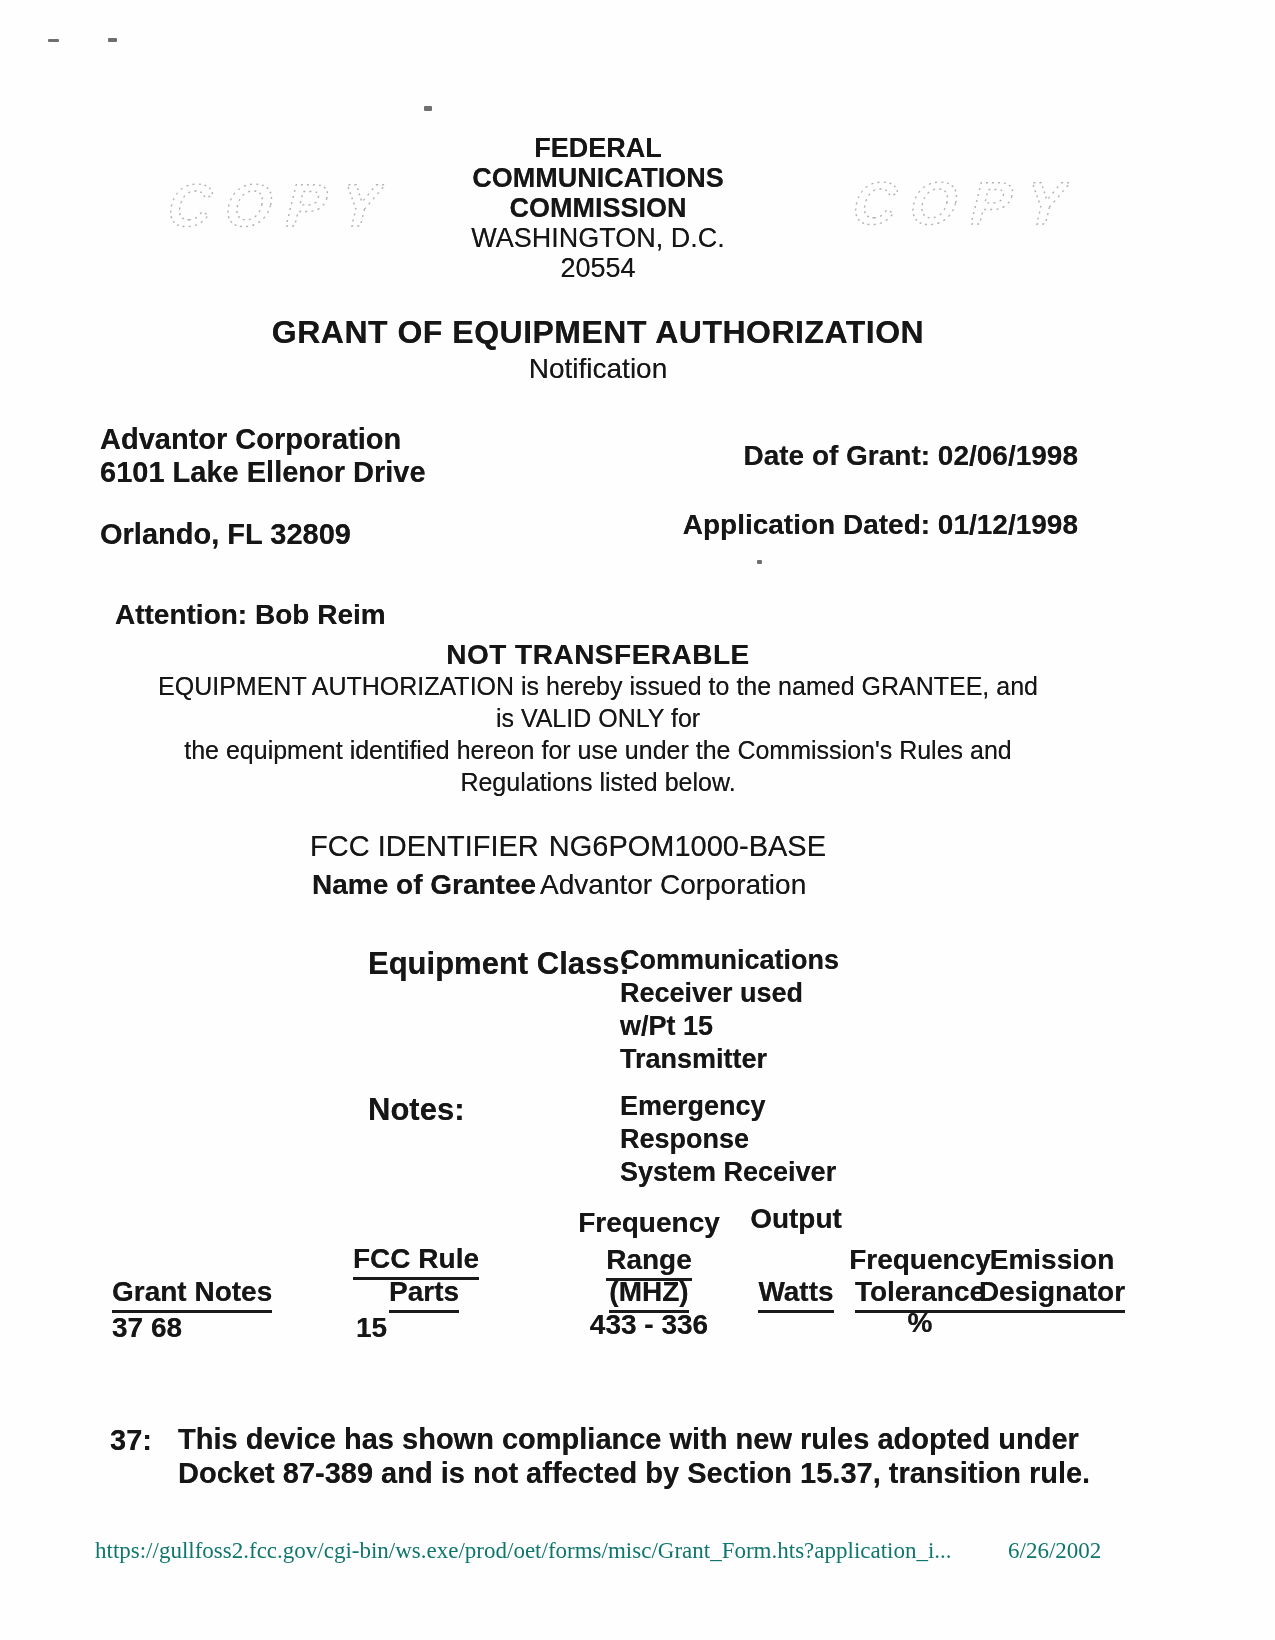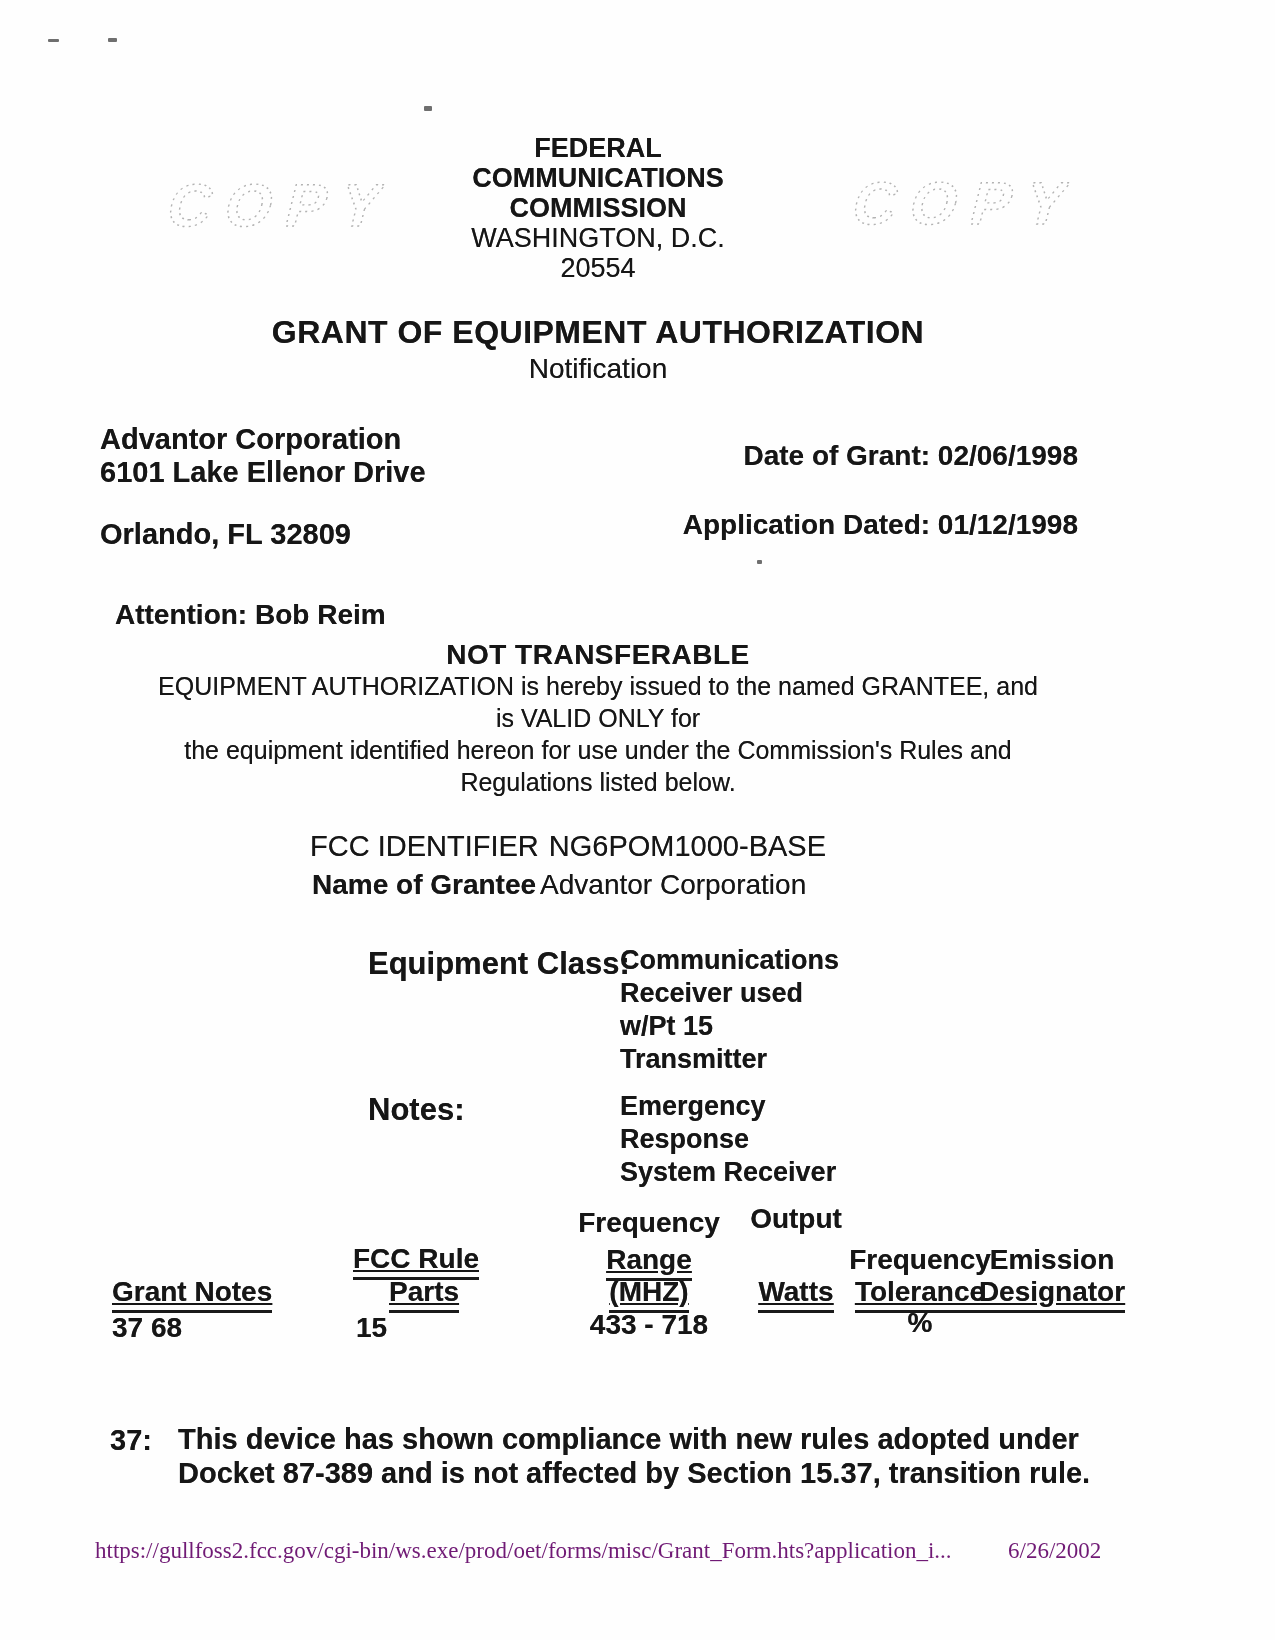--- a/index.html
+++ b/index.html
@@ -31,30 +31,30 @@
   
   .fccid-label{font-size:29px;font-weight:normal;}
   .fccid-value{font-size:29px;font-weight:normal;margin-left:10px;}
   .grantee-label{font-size:28px;font-weight:bold;}
   .grantee-value{font-size:28px;font-weight:normal;margin-left:4px;}
   
   .eq-label{font-size:31px;font-weight:bold;}
   .eq-value{font-size:27px;line-height:33px;font-weight:bold;}
   
   .th,.td{font-size:28px;font-weight:bold;line-height:30px;}
-  .u{border-bottom:3px solid #1a1a1a;padding-bottom:3px;text-decoration:underline;}
+  .u{border-bottom:3px solid #1a1a1a;padding-bottom:3px;}
   .col3{left:549px;width:200px;text-align:center;}
   .col4{left:721px;width:150px;text-align:center;}
   .col5{left:845px;width:150px;text-align:center;}
   .col6{left:973px;width:158px;text-align:center;}
   
   .note-num{font-size:29px;font-weight:bold;}
   .note-text{font-size:29px;line-height:34px;font-weight:bold;}
   
-  .footer{font-family:"Liberation Serif","DejaVu Serif",serif;font-size:23px;color:#701a75;}
+  .footer{font-family:"Liberation Serif","DejaVu Serif",serif;font-size:23px;color:#0f766e;}
   
   .wm{position:absolute;opacity:.75;}
   
   .artifact{position:absolute;background:#6f6f6f;border-radius:1px;}
 </style>
 </head>
 <body>
 
 <div class="page">
 
@@ -125,21 +125,21 @@
 
   <div class="abs th scan" style="left:112px;top:1277px;"><span class="u">Grant Notes</span></div>
   <div class="abs th scan" style="left:353px;top:1277px;margin-left:36px;"><span class="u">Parts</span></div>
   <div class="abs th col3 scan" style="top:1277px;"><span class="u">(MHZ)</span></div>
   <div class="abs th col4 scan" style="top:1277px;"><span class="u">Watts</span></div>
   <div class="abs th col5 scan" style="top:1277px;"><span class="u">Tolerance</span></div>
   <div class="abs th col6 scan" style="top:1277px;"><span class="u"></span><span class="u">Designator</span></div>
 
   <div class="abs td scan" style="left:112px;top:1313px;">37 68</div>
   <div class="abs td scan" style="left:356px;top:1313px;">15</div>
-  <div class="abs td col3 scan" style="top:1310px;">433 - 718</div>
+  <div class="abs td col3 scan" style="top:1310px;">433 - 336</div>
   <div class="abs td col4 scan" style="top:1310px;"></div>
   <div class="abs td col5 scan" style="top:1308px;">%</div>
   <div class="abs td col6 scan" style="top:1310px;"></div>
 
   <div class="abs note-num scan" style="left:110px;top:1424px;">37:</div>
   <div class="abs note-text pre scan" style="left:178px;top:1422px;white-space:pre-line;">This device has shown compliance with new rules adopted under
 Docket 87-389 and is not affected by Section 15.37, transition rule.</div>
 
   <div class="abs footer" style="left:95px;top:1538px;">https://gullfoss2.fcc.gov/cgi-bin/ws.exe/prod/oet/forms/misc/Grant_Form.hts?application_i...</div>
   <div class="abs footer" style="left:1008px;top:1538px;">6/26/2002</div>

